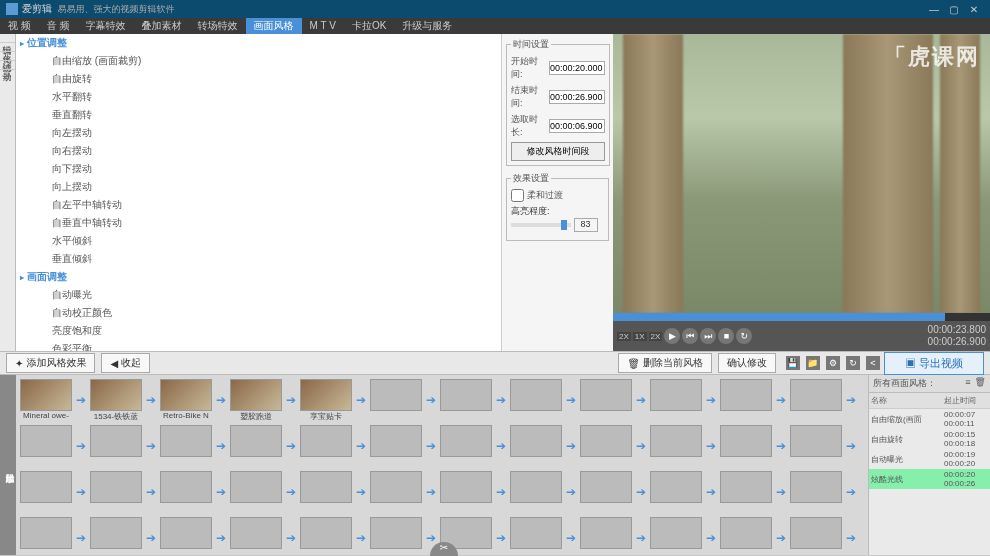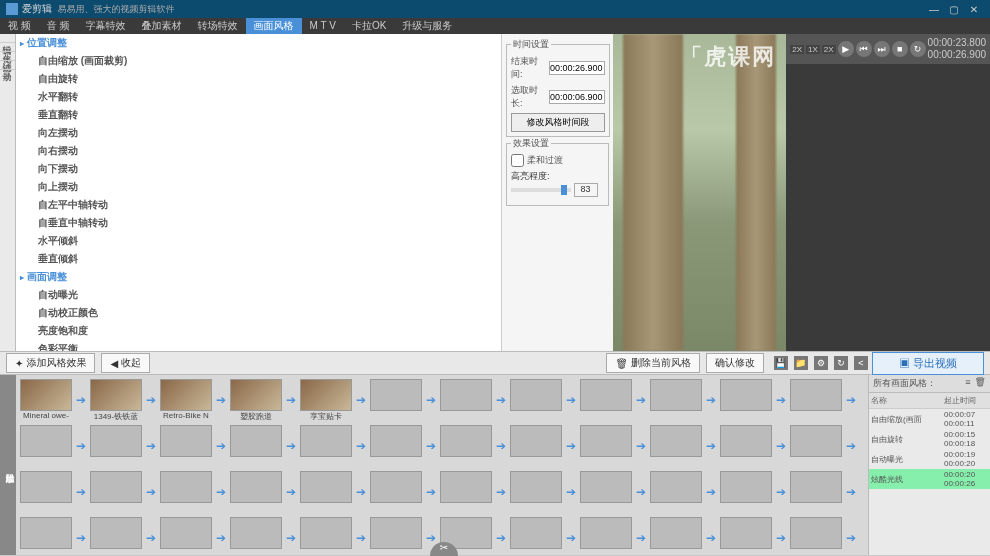--- a/index.html
+++ b/index.html
@@ -15,51 +15,51 @@
   .menubar .tab.active { background: #4a90d9; color: #fff; }
   
   .main { display: flex; height: 317px; }
   
   .sidebar-left { width: 16px; background: #eaeaea; border-right: 1px solid #bbb; display: flex; flex-direction: column; font-size: 9px; color: #555; }
   .sidebar-left .vitem { padding: 4px 2px; writing-mode: vertical-rl; border-bottom: 1px solid #ccc; text-align: center; }
   
   .effects-panel { width: 485px; background: #fff; overflow-y: auto; font-size: 10px; }
   .effects-panel .group-header { display: flex; align-items: center; padding: 2px 4px; color: #4a90d9; font-weight: bold; cursor: pointer; }
   .effects-panel .group-header .tri { color: #4a90d9; margin-right: 3px; font-size:8px; }
-  .effects-panel .item { padding: 2px 4px 2px 22px; color: #555; cursor: pointer; font-weight: bold; }
+  .effects-panel .item { padding: 2px 4px 2px 36px; color: #555; cursor: pointer; }
   
   .settings-panel { width: 112px; background: #f5f5f5; border-left: 1px solid #ccc; padding: 4px; font-size: 9px; }
-  .settings-panel fieldset { border: 1px solid #bbb; padding: 4px; }
+  .settings-panel fieldset { border: 1px solid #bbb; margin-bottom: 6px; padding: 4px; }
   .settings-panel legend { font-size: 9px; color: #555; padding: 0 2px; }
   .settings-panel .row { display: flex; align-items: center; margin-bottom: 3px; }
   .settings-panel .row label { width: 38px; color: #555; }
   .settings-panel .row input[type=text] { width: 56px; font-size: 9px; height: 14px; border: 1px solid #aaa; }
   .settings-panel button { font-size: 9px; padding: 2px 4px; border: 1px solid #999; background: #eee; width: 100%; }
   .settings-panel .slider-row { margin-bottom: 4px; }
   .settings-panel .slider { width: 60px; height: 4px; background: #ddd; display: inline-block; vertical-align: middle; position: relative; }
   .settings-panel .slider .thumb { width: 6px; height: 10px; background: #4a90d9; position: absolute; top: -3px; }
   .settings-panel .slider-val { width: 24px; font-size: 9px; height: 14px; border: 1px solid #aaa; display: inline-block; vertical-align: middle; text-align: center; }
   
-  .preview { flex: 1; background: #3a3a3a; display: flex; flex-direction: row; position: relative; }
+  .preview { flex: 1; background: #3a3a3a; display: flex; flex-direction: column; position: relative; }
   .preview-video { flex: 1; background: linear-gradient(to bottom, #a8b898 0%, #b8c8a8 30%, #8a9878 60%, #7a8868 100%); position: relative; overflow: hidden; }
   .preview-video .tree { position: absolute; background: linear-gradient(to right,#8a7858,#a89878,#8a7858); filter: blur(1px); }
   .preview-video .watermark { position: absolute; top: 8px; right: 10px; color: rgba(255,255,255,0.8); font-size: 22px; font-weight: bold; letter-spacing: 2px; }
   .preview-controls { height: 30px; background: #555; display: flex; align-items: center; padding: 0 4px; gap: 2px; }
   .preview-controls .pbtn { width: 16px; height: 16px; border-radius: 8px; background: #777; color: #fff; display: flex; align-items: center; justify-content: center; font-size: 9px; }
   .preview-controls .speed { font-size: 8px; color: #ccc; padding: 0 2px; background: #444; }
   .preview-controls .time { color: #ccc; font-size: 10px; margin-left: auto; text-align: right; line-height: 12px; }
   .preview-seekbar { height: 8px; background: #333; position: relative; }
   .preview-seekbar .prog { position: absolute; height: 100%; background: #4a90d9; width: 88%; }
   .preview-tools { height: 22px; background: #555; display: flex; align-items: center; padding: 0 4px; gap: 6px; }
   .preview-tools .tbtn { width: 14px; height: 14px; background: #777; color: #fff; font-size: 9px; display:flex;align-items:center;justify-content:center; }
   
   .toolbar-row { height: 24px; background: #e8e8e8; border-top: 1px solid #bbb; border-bottom: 1px solid #bbb; display: flex; align-items: center; padding: 0 6px; }
   .toolbar-row .btn { background: #f8f8f8; border: 1px solid #aaa; padding: 2px 8px; font-size: 10px; display: flex; align-items: center; gap: 3px; margin-right: 6px; }
   .toolbar-row .btn .ico { font-size: 10px; }
-  .toolbar-row .export-btn { margin-left: auto; background: #e6f0fa; border: 1px solid #4a90d9; color: #2a70b9; padding: 3px 26px; font-size: 11px; }
+  .toolbar-row .export-btn { margin-left: auto; background: #e6f0fa; border: 1px solid #4a90d9; color: #2a70b9; padding: 3px 20px; font-size: 11px; }
   
   .timeline-area { display: flex; height: 180px; }
   .timeline-left-tab { width: 16px; background: #888; color: #fff; writing-mode: vertical-rl; text-align: center; font-size: 9px; padding-top: 4px; }
   .clips-grid { flex: 1; background: #d8d8d8; padding: 4px; overflow: auto; }
   .clips-row { display: flex; gap: 4px; margin-bottom: 4px; }
   .clip { width: 52px; display: flex; flex-direction: column; align-items: center; }
   .clip .thumb { width: 52px; height: 32px; background: #bbb; border: 1px solid #999; }
   .clip .thumb.filled { background: linear-gradient(135deg,#8a6848,#c8b898); }
   .clip .label { font-size: 8px; color: #444; white-space: nowrap; overflow: hidden; width: 100%; text-overflow: ellipsis; text-align: center; height: 10px; }
   .arrow { width: 10px; color: #4a90d9; font-size: 12px; align-self: center; }
@@ -124,20 +124,24 @@
       <div class="item">自动曝光</div>
       <div class="item">自动校正颜色</div>
       <div class="item">亮度饱和度</div>
       <div class="item">色彩平衡</div>
     </div>
 
   <div class="settings-panel">
     <fieldset>
       <legend>时间设置</legend>
       <div class="row">
+          <label>开始时间:</label>
+          <input type="text" value="00:00:20.000" style="">
+        </div>
+      <div class="row">
           <label>结束时间:</label>
           <input type="text" value="00:00:26.900" style="">
         </div>
       <div class="row">
           <label>选取时长:</label>
           <input type="text" value="00:00:06.900" style="">
         </div>
       <button>修改风格时间段</button>
     </fieldset>
     <fieldset>
@@ -212,21 +216,21 @@
   <div class="timeline-left-tab">已添加片段</div>
   <div class="clips-grid" id="clips-grid">
       <div class="clips-row">
         <div class="clip">
           <div class="thumb filled"></div>
           <div class="label">Mineral owe-</div>
         </div>
         <div class="arrow">➔</div>
         <div class="clip">
           <div class="thumb filled"></div>
-          <div class="label">1349-铁铁蓝</div>
+          <div class="label">1534-铁铁蓝</div>
         </div>
         <div class="arrow">➔</div>
         <div class="clip">
           <div class="thumb filled"></div>
           <div class="label">Retro-Bike N</div>
         </div>
         <div class="arrow">➔</div>
         <div class="clip">
           <div class="thumb filled"></div>
           <div class="label">塑胶跑道</div>

